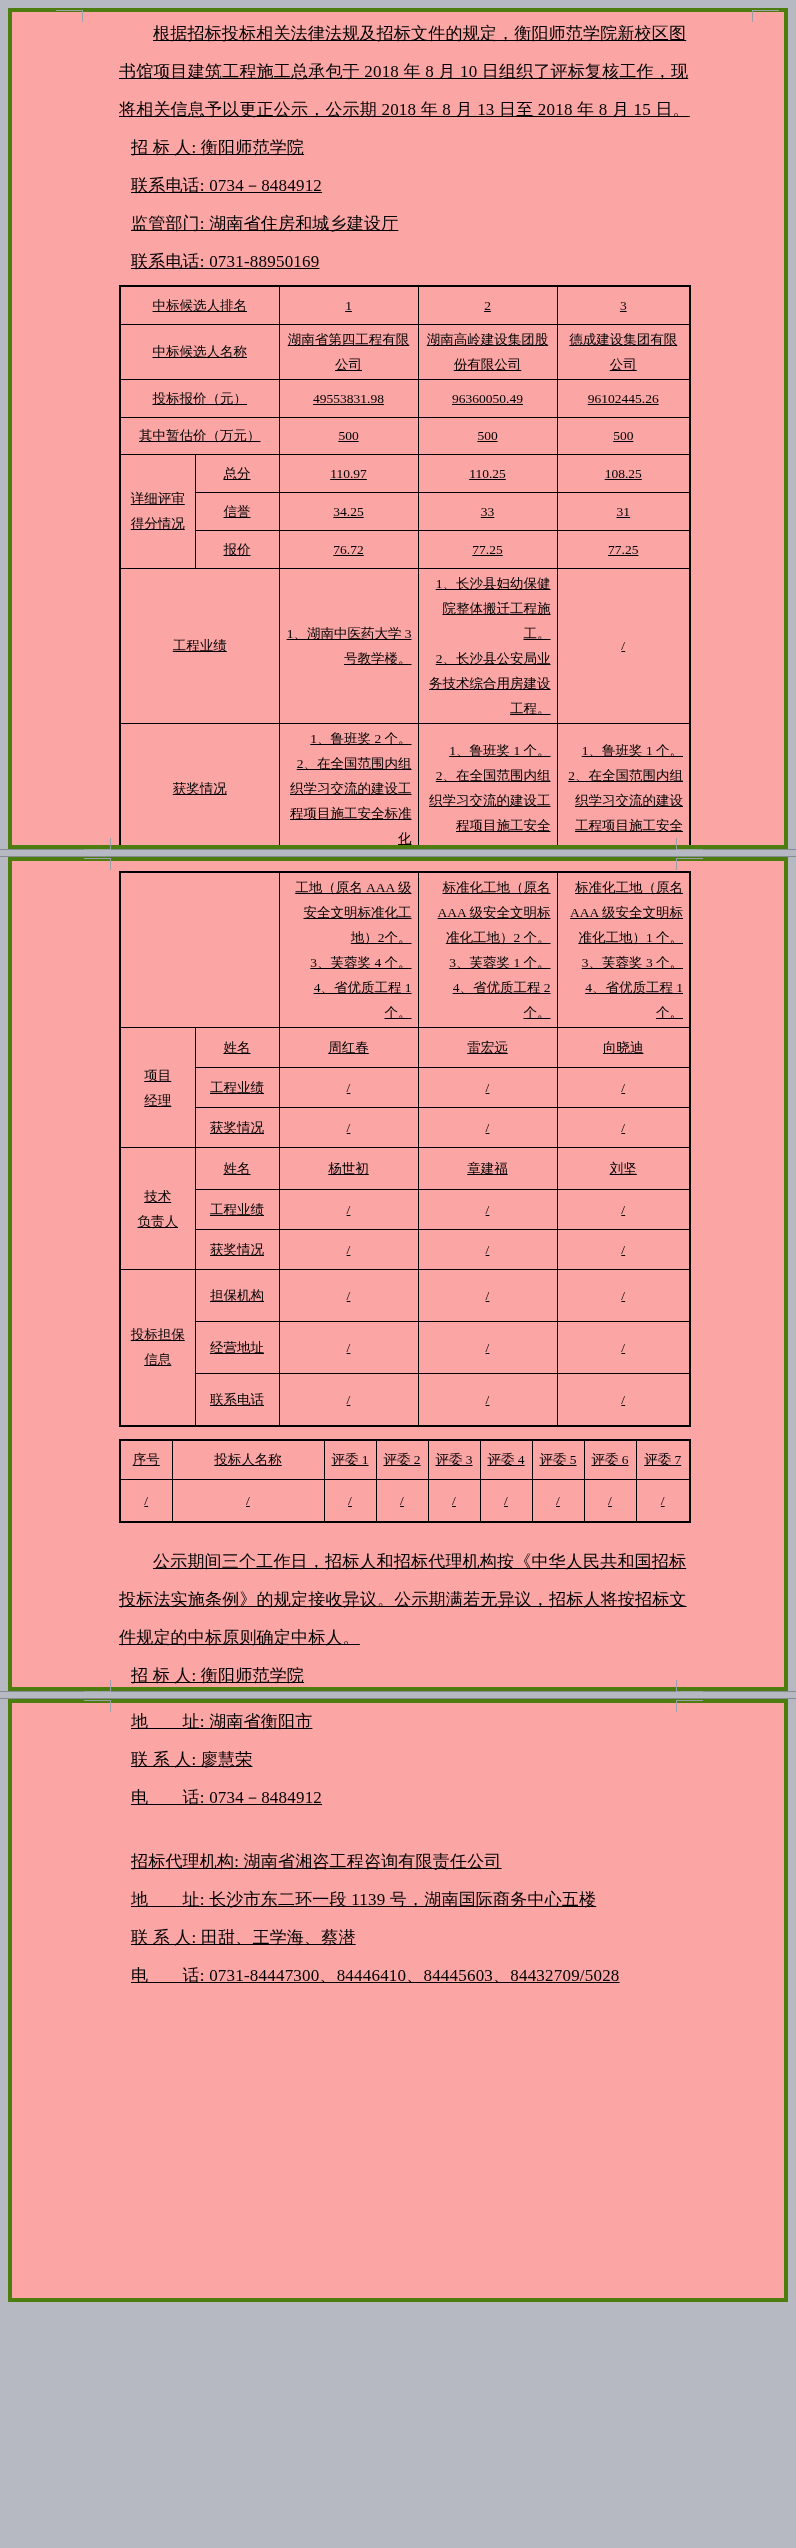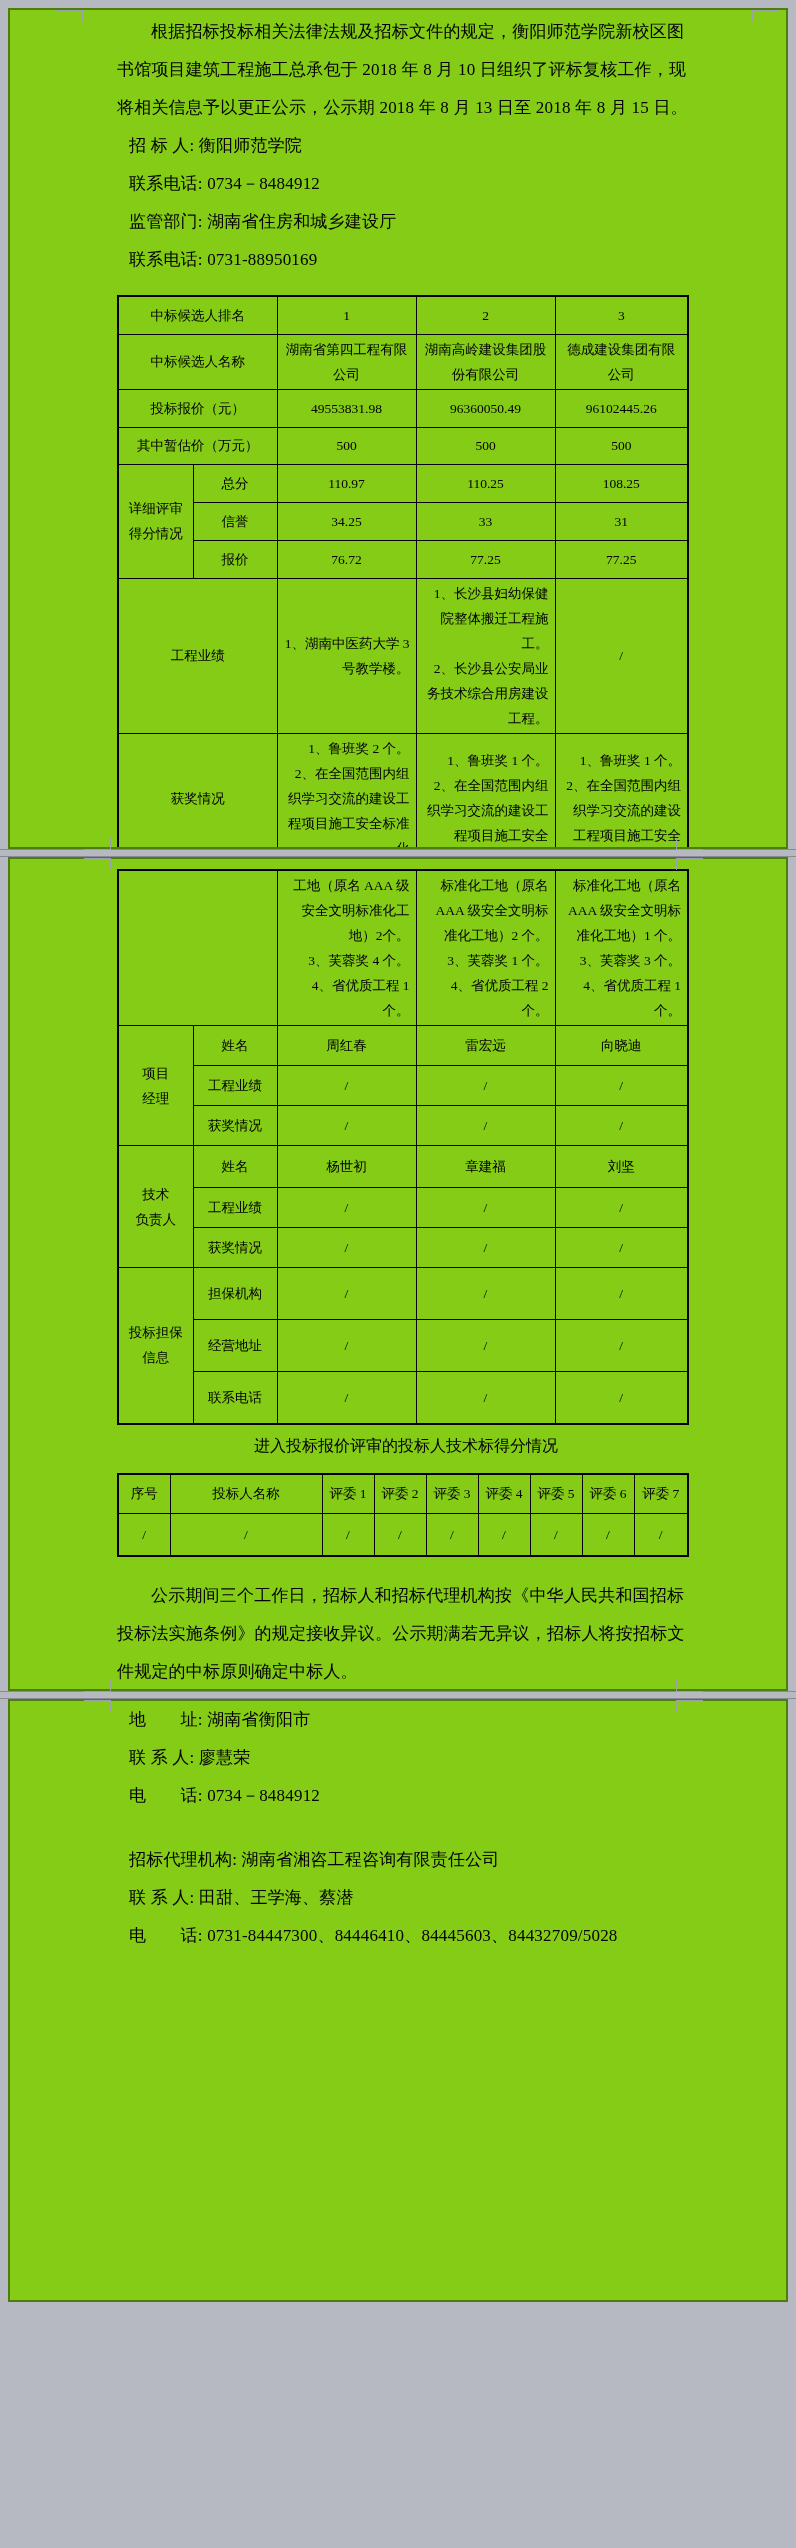--- a/index.html
+++ b/index.html
@@ -3,22 +3,22 @@
 <meta charset="utf-8">
 <style>
   html,body{margin:0;padding:0;}
   body{
     background:#b6b9c1;
     font-family:"Liberation Serif","DejaVu Serif",serif;
     color:#000;
   }
   .canvas{width:796px;position:relative;padding:8px 0;box-sizing:border-box;}
   .page{
-    margin:0 8px;background:#84cc16;border:2px solid #4d7c0f;
-    position:relative;overflow:hidden;box-sizing:border-box;width:780px;
+    margin:0 8px;background:#fca5a5;border:4px solid #4d7c0f;
+    position:relative;overflow:hidden;box-sizing:border-box;width:780px;text-decoration:underline;
   }
   .page1{height:841px;}
   .page2{height:834px;}
   .page3{height:603px;}
   .pbreak{
     height:8px;margin:0;background:#b6b9c1;
     border-top:1px solid #878b94;border-bottom:1px solid #878b94;box-sizing:border-box;
   }
   .content{padding-left:107px;width:578px;box-sizing:content-box;}
   .bodytext{font-size:17px;line-height:38px;letter-spacing:.2px;}
@@ -35,21 +35,21 @@
     border-collapse:collapse;table-layout:fixed;width:570px;
     border:2px solid #000;margin-left:107px;
     font-size:13.5px;
   }
   table.doc td{
     border:1px solid #000;text-align:center;vertical-align:middle;
     padding:2px 6px;line-height:25px;white-space:pre-line;
     overflow:hidden;box-sizing:border-box;
   }
   table.doc td.lt{text-align:right;}
-  table.part1{border-bottom:none;margin-top:16px;}
+  table.part1{border-bottom:none;margin-top:4px;}
   table.part1 tr:last-child td{border-bottom:none;}
   table.part2{margin-top:10px;}
   .sec-heading{
     text-align:center;font-size:16px;line-height:30px;margin:6px 0 0 0;width:578px;
   }
   table.t2{margin-top:12px;}
   .closing{margin-top:20px;}
   .gap{height:26px;}
 </style>
 </head>
@@ -219,23 +219,20 @@
       </tr>
       <tr style="height:52px">
         <td>联系电话</td>
         <td>/</td>
         <td>/</td>
         <td>/</td>
       </tr>
     </tbody>
       </table>
 
-    <div class="content">
-      <div class="sec-heading">进入投标报价评审的投标人技术标得分情况</div>
-    </div>
 
     <table class="doc t2">
       <colgroup>
         <col style="width:52px">
           <col style="width:152px">
         <col style="width:52px">
           <col style="width:52px">
           <col style="width:52px">
           <col style="width:52px">
           <col style="width:52px">
@@ -276,20 +273,21 @@
 
   <div class="pbreak"></div>
 
   <div class="page page3">
     <div class="content bodytext">
       <div class="line">地　　址: 湖南省衡阳市</div>
       <div class="line">联 系 人: 廖慧荣</div>
       <div class="line">电　　话: 0734－8484912</div>
       <div class="gap"></div>
       <div class="line">招标代理机构: 湖南省湘咨工程咨询有限责任公司</div>
+      <div class="line">地　　址: 长沙市东二环一段 1139 号，湖南国际商务中心五楼</div>
       <div class="line">联 系 人: 田甜、王学海、蔡潜</div>
       <div class="line">电　　话: 0731-84447300、84446410、84445603、84432709/5028</div>
     </div>
   </div>
 
   <div class="mark mk-tl" style="left:56px;top:10px;"></div>
   <div class="mark mk-tr" style="left:752px;top:10px;"></div>
   <div class="mark mk-bl" style="left:84px;top:838px;"></div>
   <div class="mark mk-br" style="left:676px;top:838px;"></div>
   <div class="mark mk-tl" style="left:84px;top:858px;"></div>

